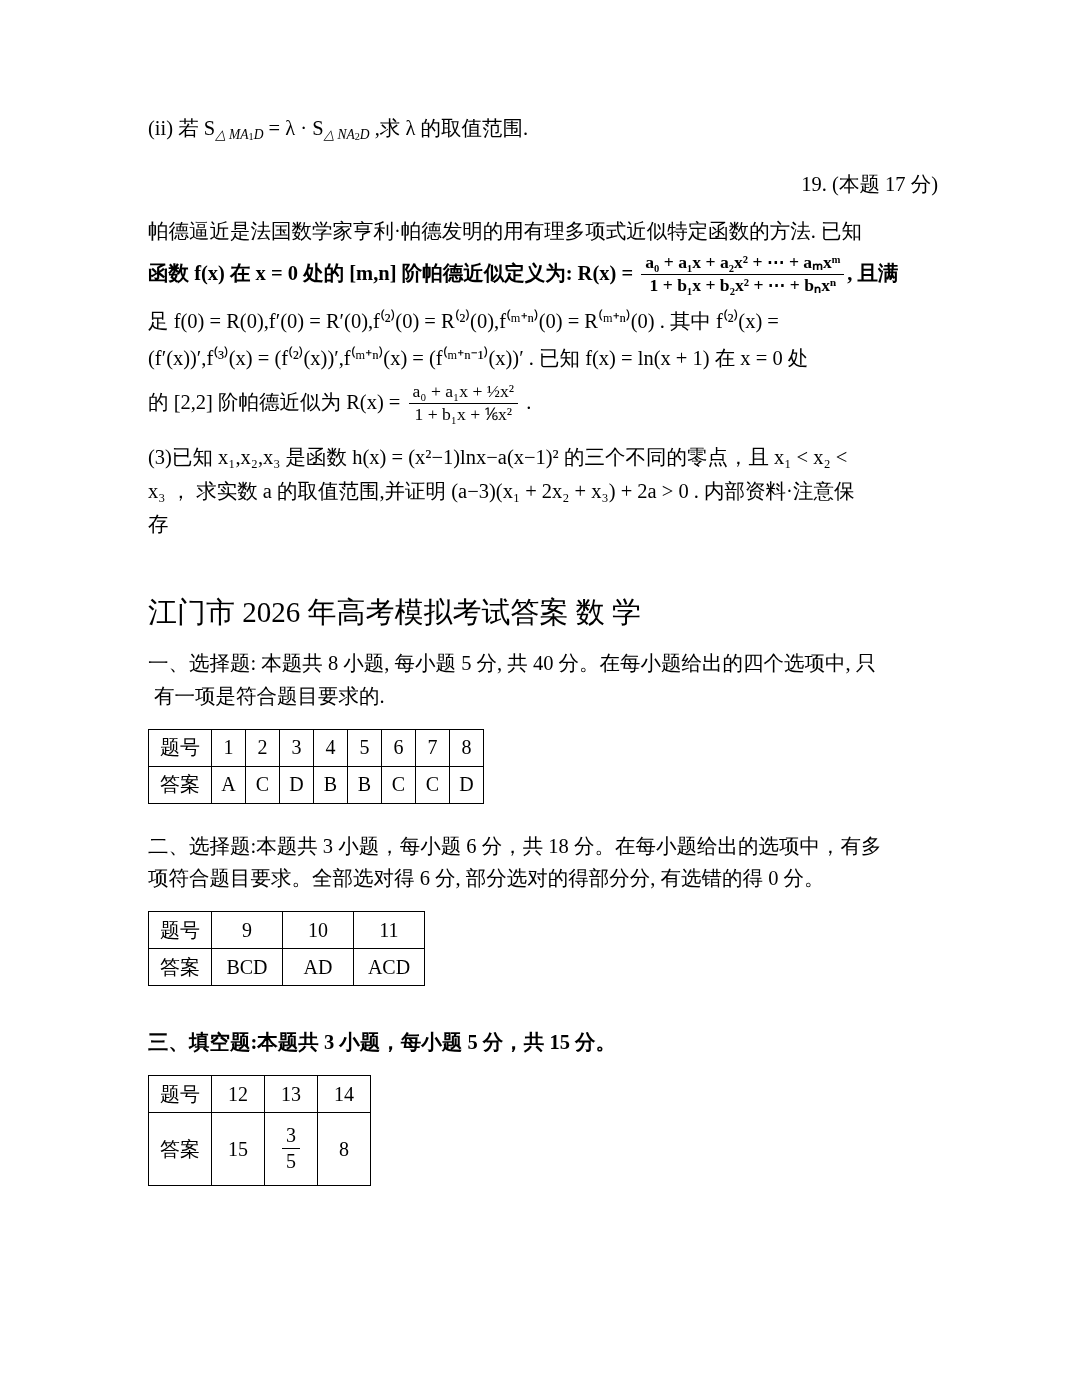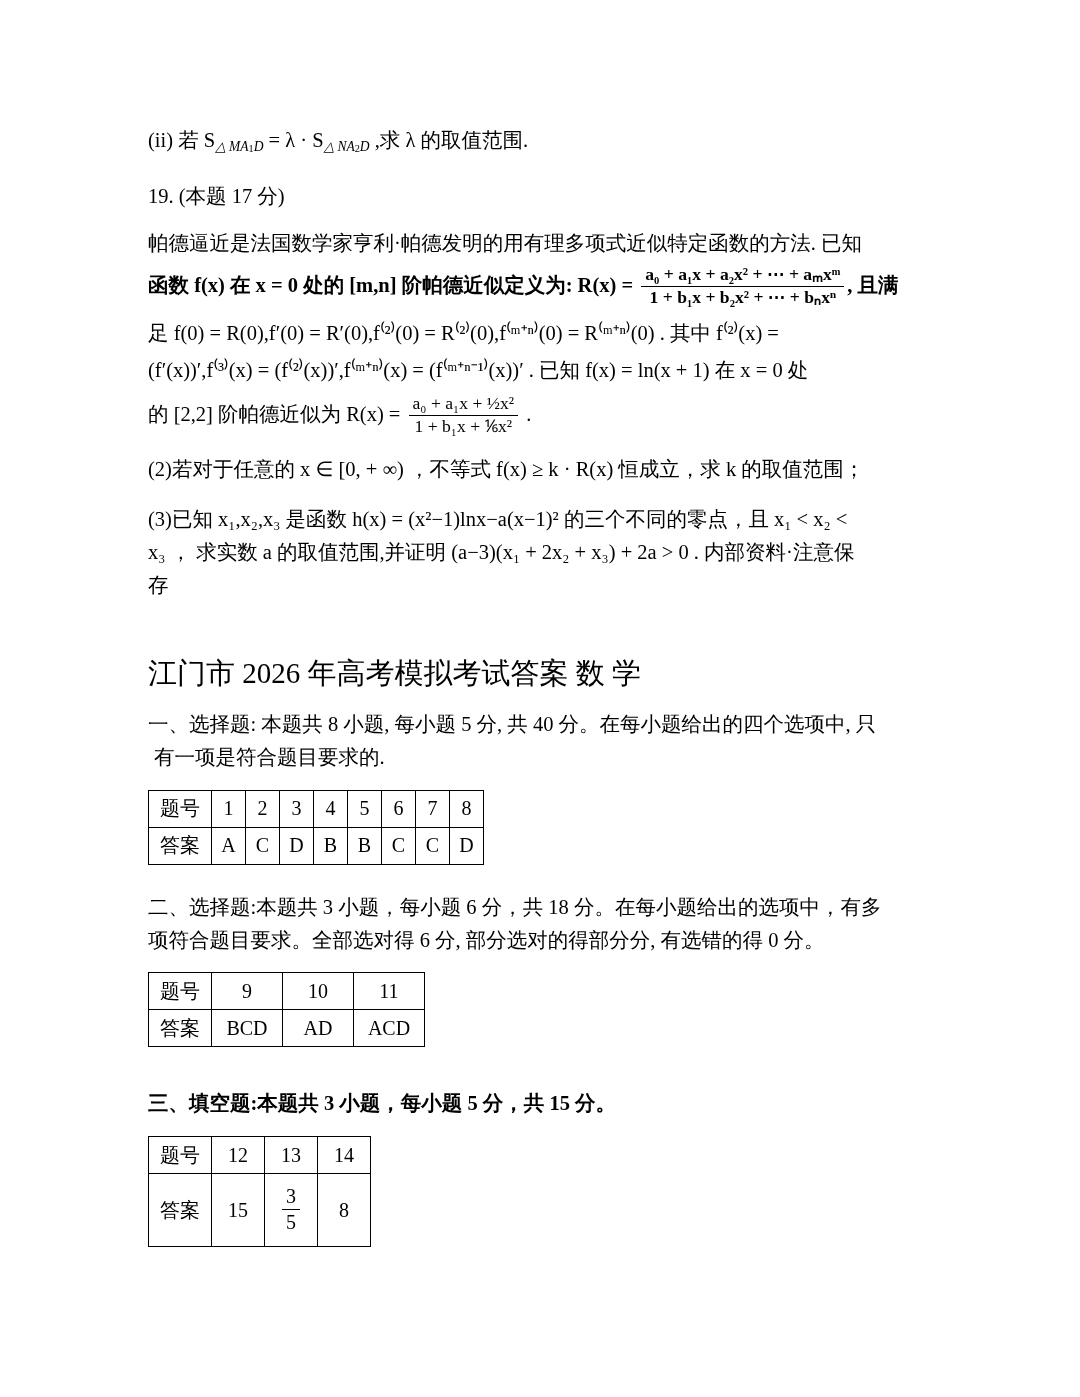--- a/index.html
+++ b/index.html
@@ -18,21 +18,21 @@
   .page {
     position: absolute;
     left: 0; top: 0;
     width: 1080px;
     height: 1397px;
     background: #fff;
   }
   .content {
     position: absolute;
     left: 148px;
-    top: 124px;
+    top: 112px;
     width: 790px;
   }
   .line {
     font-size: 20.5px;
     line-height: 1.62;
     margin: 0;
   }
   .para {
     margin: 0 0 0 0;
   }
@@ -102,37 +102,36 @@
 </head>
 <body>
 
 <div class="page">
   <div class="content">
 
     <div class="line para">
       <span>(ii) 若 S</span><span class="sub-i">△ MA</span><span style="font-size:0.5em; vertical-align:-0.45em;">1</span><span class="sub-i">D</span><span> = λ · S</span><span class="sub-i">△ NA</span><span style="font-size:0.5em; vertical-align:-0.45em;">2</span><span class="sub-i">D</span><span> ,求 λ 的取值范围.</span>
     </div>
 
-    <div class="line" style="margin-top:22px;">19. (本题 17 分)</div>
+    <div class="line" style="margin-top:22px;text-align:right;">19. (本题 17 分)</div>
 
     <div class="line" style="margin-top:14px;">帕德逼近是法国数学家亨利·帕德发明的用有理多项式近似特定函数的方法. 已知</div>
 
     <div class="line" style="margin-top:6px;font-weight:bold;">
       <span>函数 f(x) 在 x = 0 处的 [m,n] 阶帕德近似定义为: R(x) = </span><span class="frac"><span class="num">a₀ + a₁x + a₂x² + ⋯ + aₘxᵐ</span><span class="den">1 + b₁x + b₂x² + ⋯ + bₙxⁿ</span></span><span>, 且满</span>
     </div>
 
     <div class="line" style="margin-top:8px;">足 f(0) = R(0),f′(0) = R′(0),f⁽²⁾(0) = R⁽²⁾(0),f⁽ᵐ⁺ⁿ⁾(0) = R⁽ᵐ⁺ⁿ⁾(0) . 其中 f⁽²⁾(x) =</div>
 
     <div class="line" style="margin-top:4px;">(f′(x))′,f⁽³⁾(x) = (f⁽²⁾(x))′,f⁽ᵐ⁺ⁿ⁾(x) = (f⁽ᵐ⁺ⁿ⁻¹⁾(x))′ . 已知 f(x) = ln(x + 1) 在 x = 0 处</div>
 
     <div class="line" style="margin-top:8px;">
       <span>的 [2,2] 阶帕德近似为 R(x) = </span><span class="frac"><span class="num">a₀ + a₁x + ½x²</span><span class="den">1 + b₁x + ⅙x²</span></span><span> .</span>
     </div>
 
-    <div class="line" style="margin-top:16px;">(2)若对于任意的 x ∈ [0, + ∞) ，不等式 f(x) ≥ k · R(x) 恒成立，求 k 的取值范围；</div>
     <div class="line" style="margin-top:16px;">(3)已知 x₁,x₂,x₃ 是函数 h(x) = (x²−1)lnx−a(x−1)² 的三个不同的零点，且 x₁ &lt; x₂ &lt;</div>
     <div class="line">x₃ ， 求实数 a 的取值范围,并证明 (a−3)(x₁ + 2x₂ + x₃) + 2a &gt; 0 . 内部资料·注意保</div>
     <div class="line">存</div>
 
     <div class="section-title">江门市 2026 年高考模拟考试答案 数 学</div>
 
     <div class="sec-para">一、选择题: 本题共 8 小题, 每小题 5 分, 共 40 分。在每小题给出的四个选项中, 只</div>
     <div class="sec-para" style="margin-top:0;margin-left:6px;">有一项是符合题目要求的.</div>
 
     <div class="tbl-wrap1">

